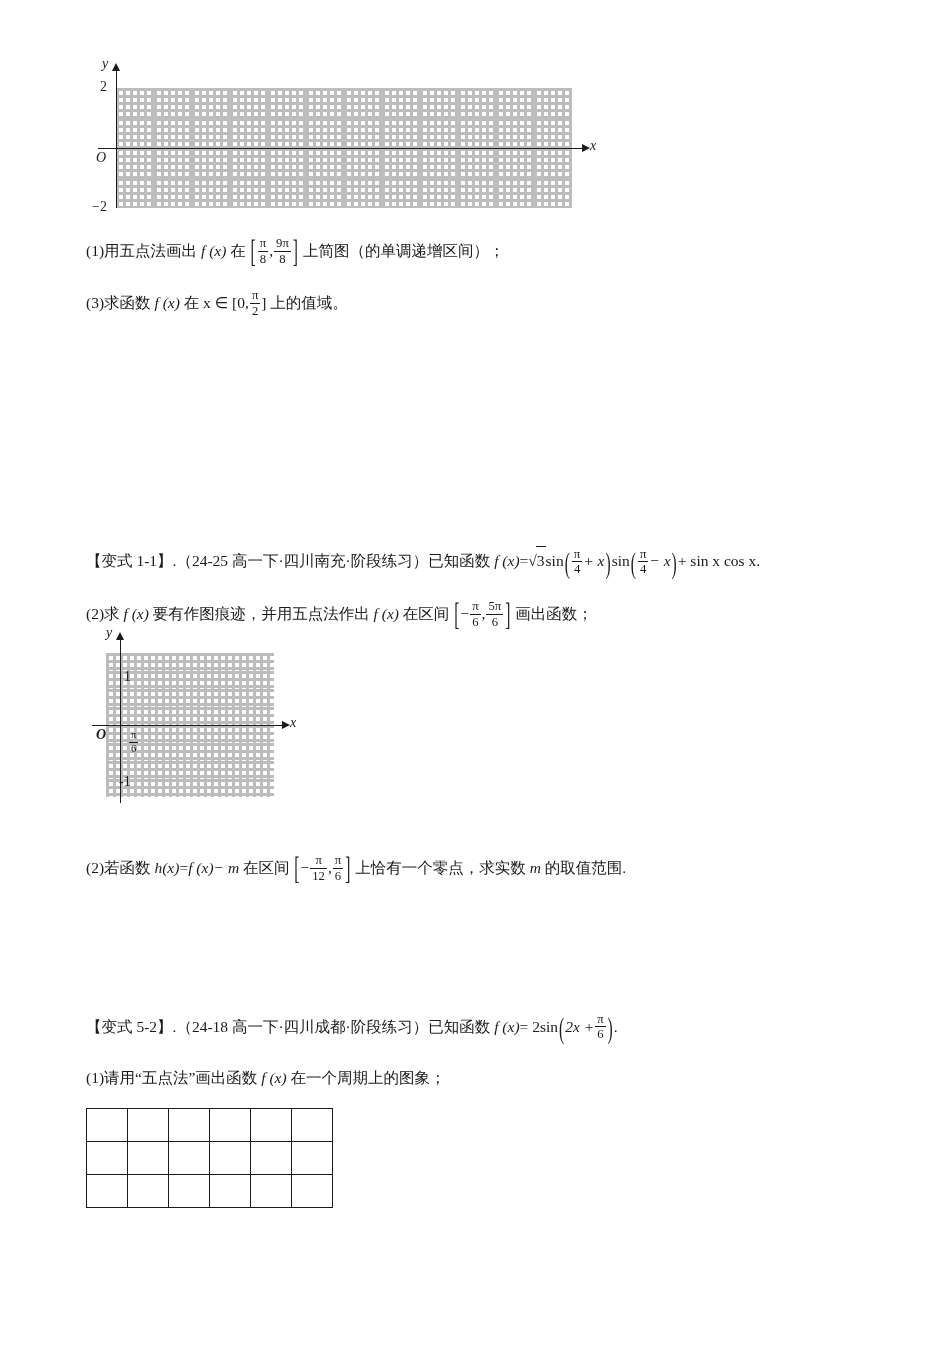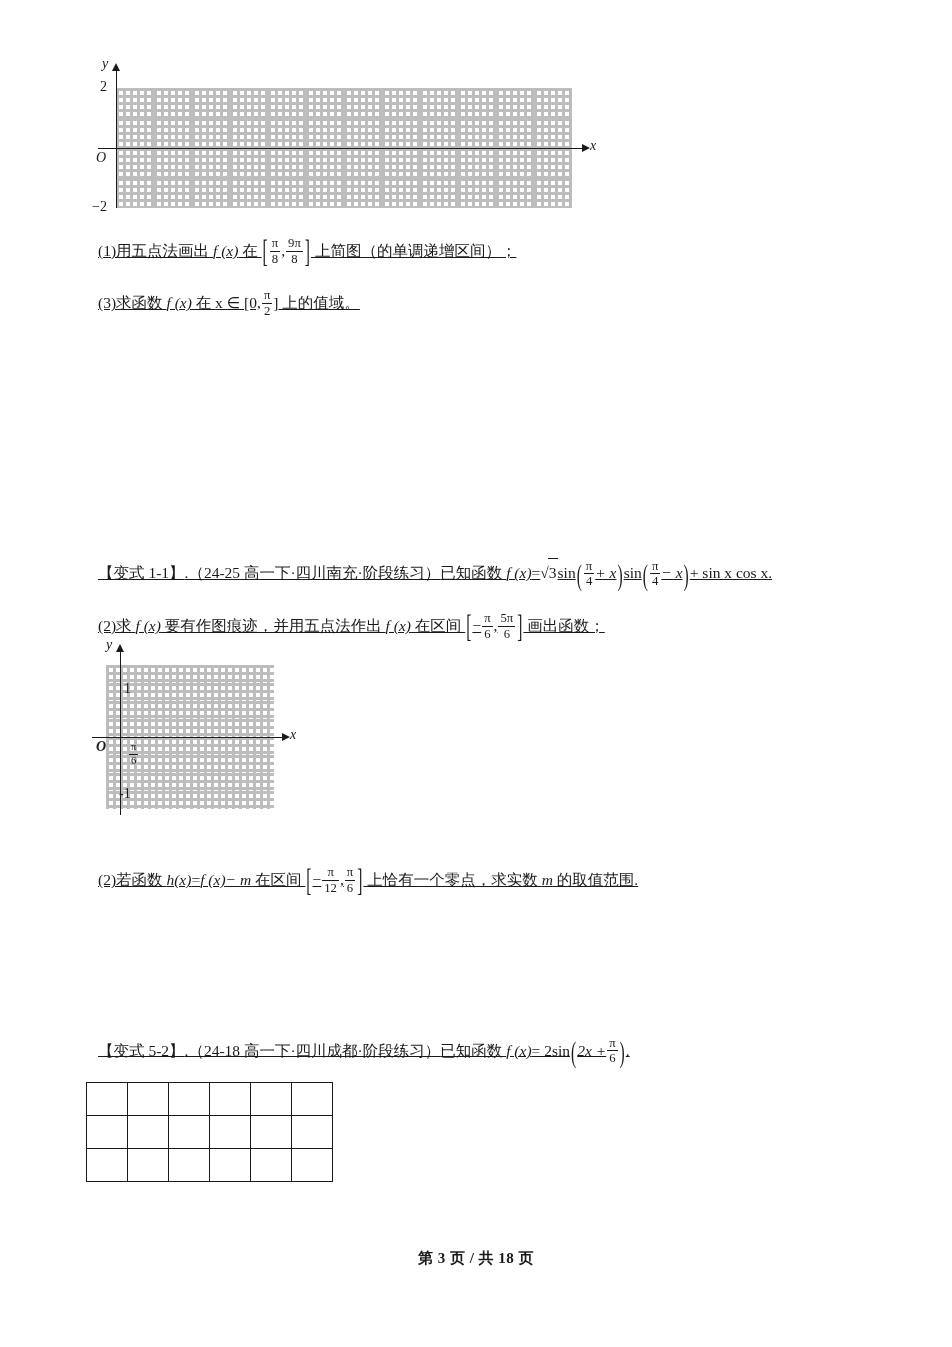--- a/index.html
+++ b/index.html
@@ -105,21 +105,21 @@
     position:absolute;
     left:0; right:0;
     top: 1249px;
     text-align:center;
     font-size: 15px;
     font-weight: bold;
     font-family: "Liberation Serif", serif;
     letter-spacing: 0.5px;
   }
 
-  .q { margin: 12px; text-decoration: underline; }
+  .q { margin: 0; }
   .spacer-lg { height: 210px; }
   .spacer-md { height: 96px; }
 </style>
 </head>
 <body>
 
 <div class="page">
 
   <div class="content">
 
@@ -184,20 +184,23 @@
     <p class="txt q" style="margin-top:10px;">
       <span>(2)若函数 </span><span class="mi">h(x)</span><span>=</span><span class="mi">f (x)</span><span class="mi">− m</span><span> 在区间 </span><span class="bigbr">[</span><span>−</span><span class="frac"><span class="num">π</span><span class="den">12</span></span><span>,</span><span class="frac"><span class="num">π</span><span class="den">6</span></span><span class="bigbr">]</span><span> 上恰有一个零点，求实数 </span><span class="mi">m</span><span> 的取值范围.</span>
     </p>
 
     <div class="spacer-md" style="height:110px;"></div>
 
     <p class="txt q" style="margin-top:18px;">
       <span>【变式 5-2】</span><span>.（24-18 高一下·四川成都·阶段练习）</span><span>已知函数 </span><span class="mi">f (x)</span><span>= 2sin</span><span class="parenbr">(</span><span class="mi">2x +</span><span class="frac"><span class="num">π</span><span class="den">6</span></span><span class="parenbr">)</span><span>.</span>
     </p>
 
+    <p class="txt q" style="margin-top:22px;">
+      <span>(1)请用“五点法”画出函数 </span><span class="mi">f (x)</span><span> 在一个周期上的图象；</span>
+    </p>
 
     <table class="blank" style="margin-top:16px;">
       <tbody>
         <tr>
           <td></td>
           <td></td>
           <td></td>
           <td></td>
           <td></td>
           <td></td>
@@ -216,21 +219,14 @@
           <td></td>
           <td></td>
           <td></td>
           <td></td>
         </tr>
       </tbody>
     </table>
 
   </div>
 
-  <div class="footer">
-    <span>第</span>
-    <span>3</span>
-    <span>页 / 共</span>
-    <span>18</span>
-    <span>页</span>
-  </div>
 
 </div>
 
 </body></html>

